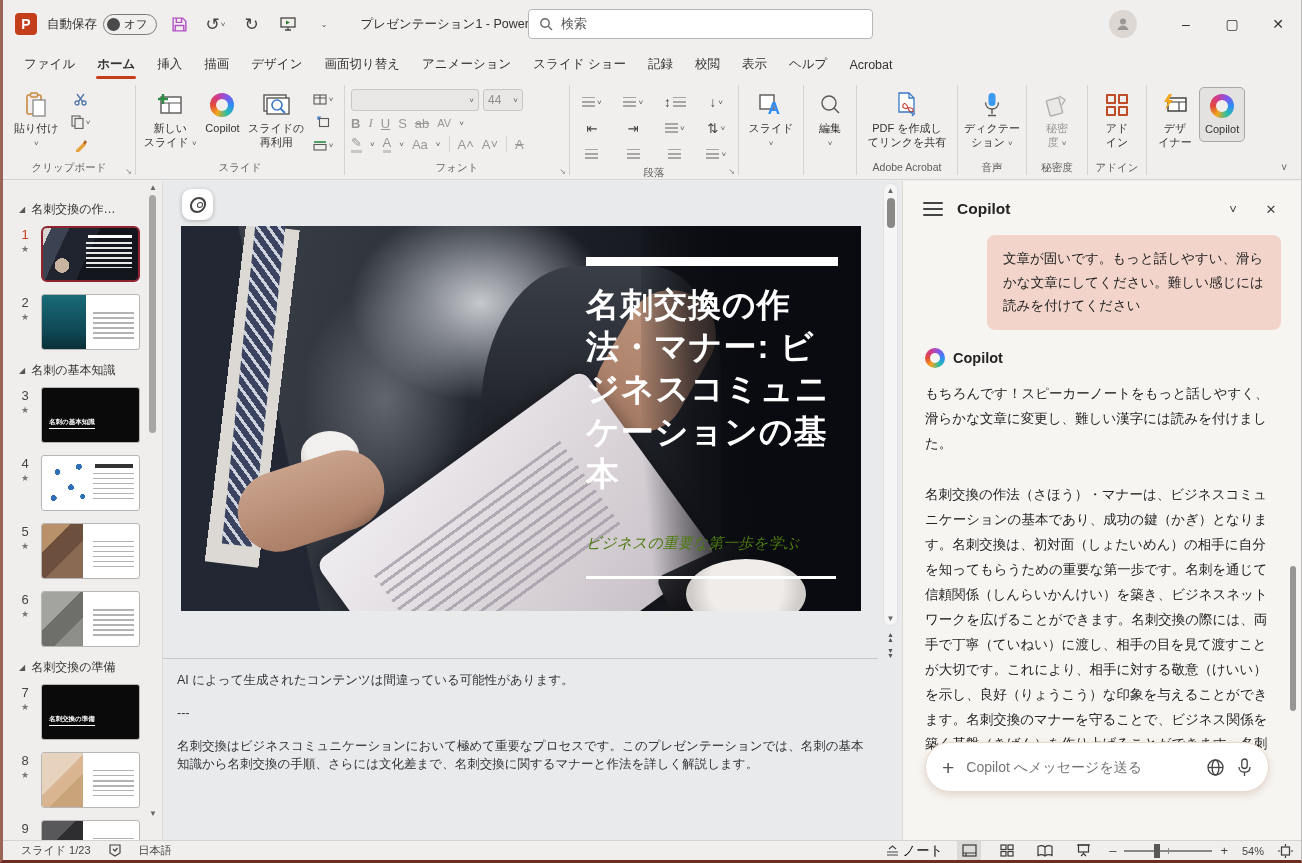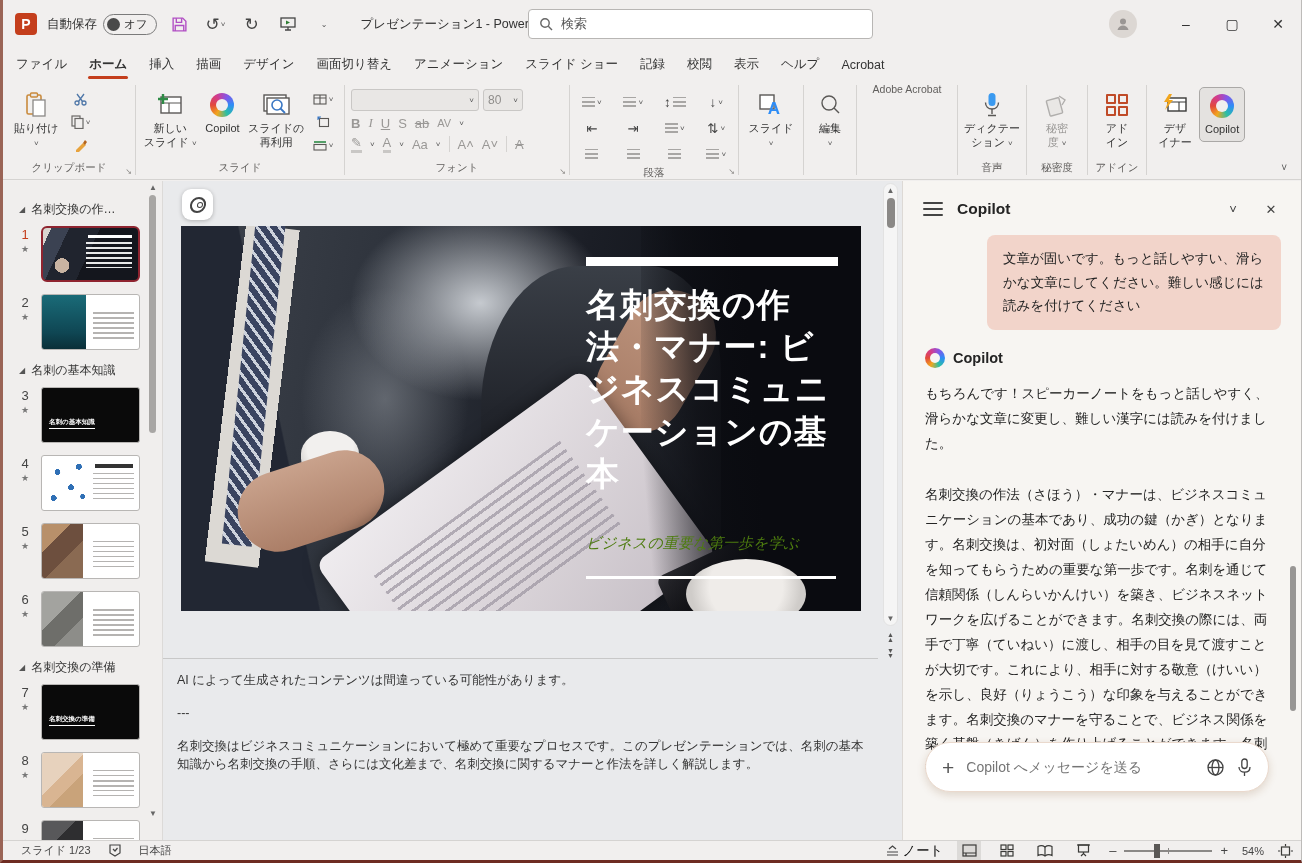--- a/index.html
+++ b/index.html
@@ -22,21 +22,21 @@
   .mini{font-size:8px;color:#555;margin-left:1px;}
   .doc-title{font-size:12.5px;color:#333;margin-left:14px;white-space:nowrap;}
   .searchbox{position:absolute;left:525px;top:9px;width:345px;height:30px;background:#fff;border:1px solid #b8b6b4;
              border-radius:4px;display:flex;align-items:center;gap:8px;padding:8px 10px;color:#555;font-size:13px;}
   .tb-right{position:absolute;right:0;top:0;height:48px;display:flex;align-items:center;}
   .avatar{width:28px;height:28px;border-radius:50%;background:#dcd7d3;display:flex;align-items:center;justify-content:center;margin-right:26px;}
   .winbtn{width:46px;height:40px;font-size:14px;color:#333;display:flex;align-items:center;justify-content:center;}
 
   
   .tabrow{position:absolute;left:0;top:48px;right:0;height:33px;display:flex;align-items:center;}
-  .rtabs{display:flex;align-items:center;padding-left:2px;justify-content:flex-end;}
+  .rtabs{display:flex;align-items:center;padding-left:10px;justify-content:flex-end;}
   .rtab{font-size:12.5px;color:#333;padding:7px 11px;position:relative;white-space:nowrap;}
   .rtab.active{font-weight:bold;}
   .rtab.active::after{content:"";position:absolute;left:10px;right:10px;bottom:1px;height:3px;background:#c43e1c;border-radius:2px;}
   .tab-actions{position:absolute;right:10px;top:52px;display:flex;align-items:center;gap:7px;}
   .pill-btn{display:flex;align-items:center;gap:5px;border:1px solid #9a9896;border-radius:4px;background:#fdfdfd;
             height:25px;padding:0 9px;font-size:12px;color:#333;white-space:nowrap;}
   .share-btn{display:flex;align-items:center;gap:5px;background:#c14a24;color:#fff;border-radius:4px;height:26px;
              padding:0 10px;font-size:12.5px;}
   .cmt-btn{width:30px;height:25px;border:1px solid #9a9896;border-radius:4px;background:#fdfdfd;display:flex;align-items:center;justify-content:center;}
 
@@ -411,21 +411,21 @@
     <div class="gsep"></div>
 
     <div class="rgroup" style="width:224px">
       <div class="gbody">
         <div class="fontrow">
           <div style="display:flex;gap:4px">
             <div class="fontbox">
                 <span class="chev">˅</span>
               </div>
             <div class="sizebox">
-                <span>80</span>
+                <span>44</span>
                 <span class="chev">˅</span>
               </div>
           </div>
           <div class="fbtns">
             <b>B</b>
             <i style="font-family:'Liberation Serif',serif">I</i>
             <span class="u">U</span>
             <span>S</span>
             <span class="st">ab</span>
             <span style="font-size:11px">AV</span>
@@ -531,20 +531,33 @@
           </span>
           <span class="lbl">編集</span>
           <span class="chev">˅</span>
         </button>
       </div>
       <div class="glabel"></div>
     </div>
     <div class="gsep"></div>
 
     <div class="rgroup" style="width:100px">
+      <div class="gbody" style="justify-content:center">
+        <button class="bigbtn">
+          <span class="bb-ic">
+            <svg width="24" height="26" viewBox="0 0 24 26" fill="none" stroke="#3b78c4" stroke-width="1.3">
+                <path d="M4 1h10l5 5v14H4z" fill="#fff"></path>
+                <path d="M14 1v5h5"></path>
+                <path d="M13 16c3-1 6 1 5 3s-4 1-5-3-4-6-5-3 2 4 5 3z" stroke="#c0392b" stroke-width="1.1"></path>
+                <path d="M15 20l4 3M17 24l3-3" stroke="#3b78c4"></path>
+              </svg>
+          </span>
+          <span class="lbl"><span>PDF を作成し</span><br><span>てリンクを共有</span></span>
+        </button>
+      </div>
       <div class="glabel">Adobe Acrobat</div>
     </div>
     <div class="gsep"></div>
 
     <div class="rgroup" style="width:68px">
       <div class="gbody" style="justify-content:center">
         <button class="bigbtn">
           <span class="bb-ic">
             <svg width="18" height="26" viewBox="0 0 18 26" fill="none">
                 <rect x="5.5" y="1" width="7" height="13" rx="3.5" fill="#3b9af0"></rect>

